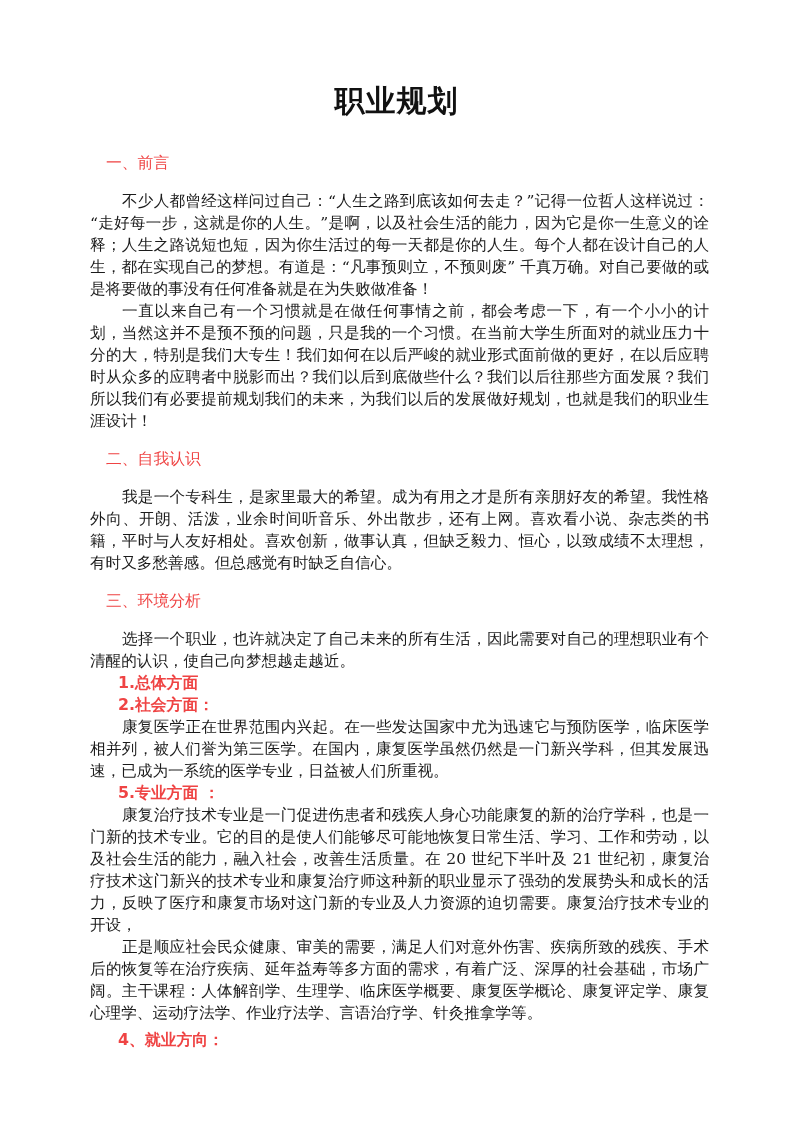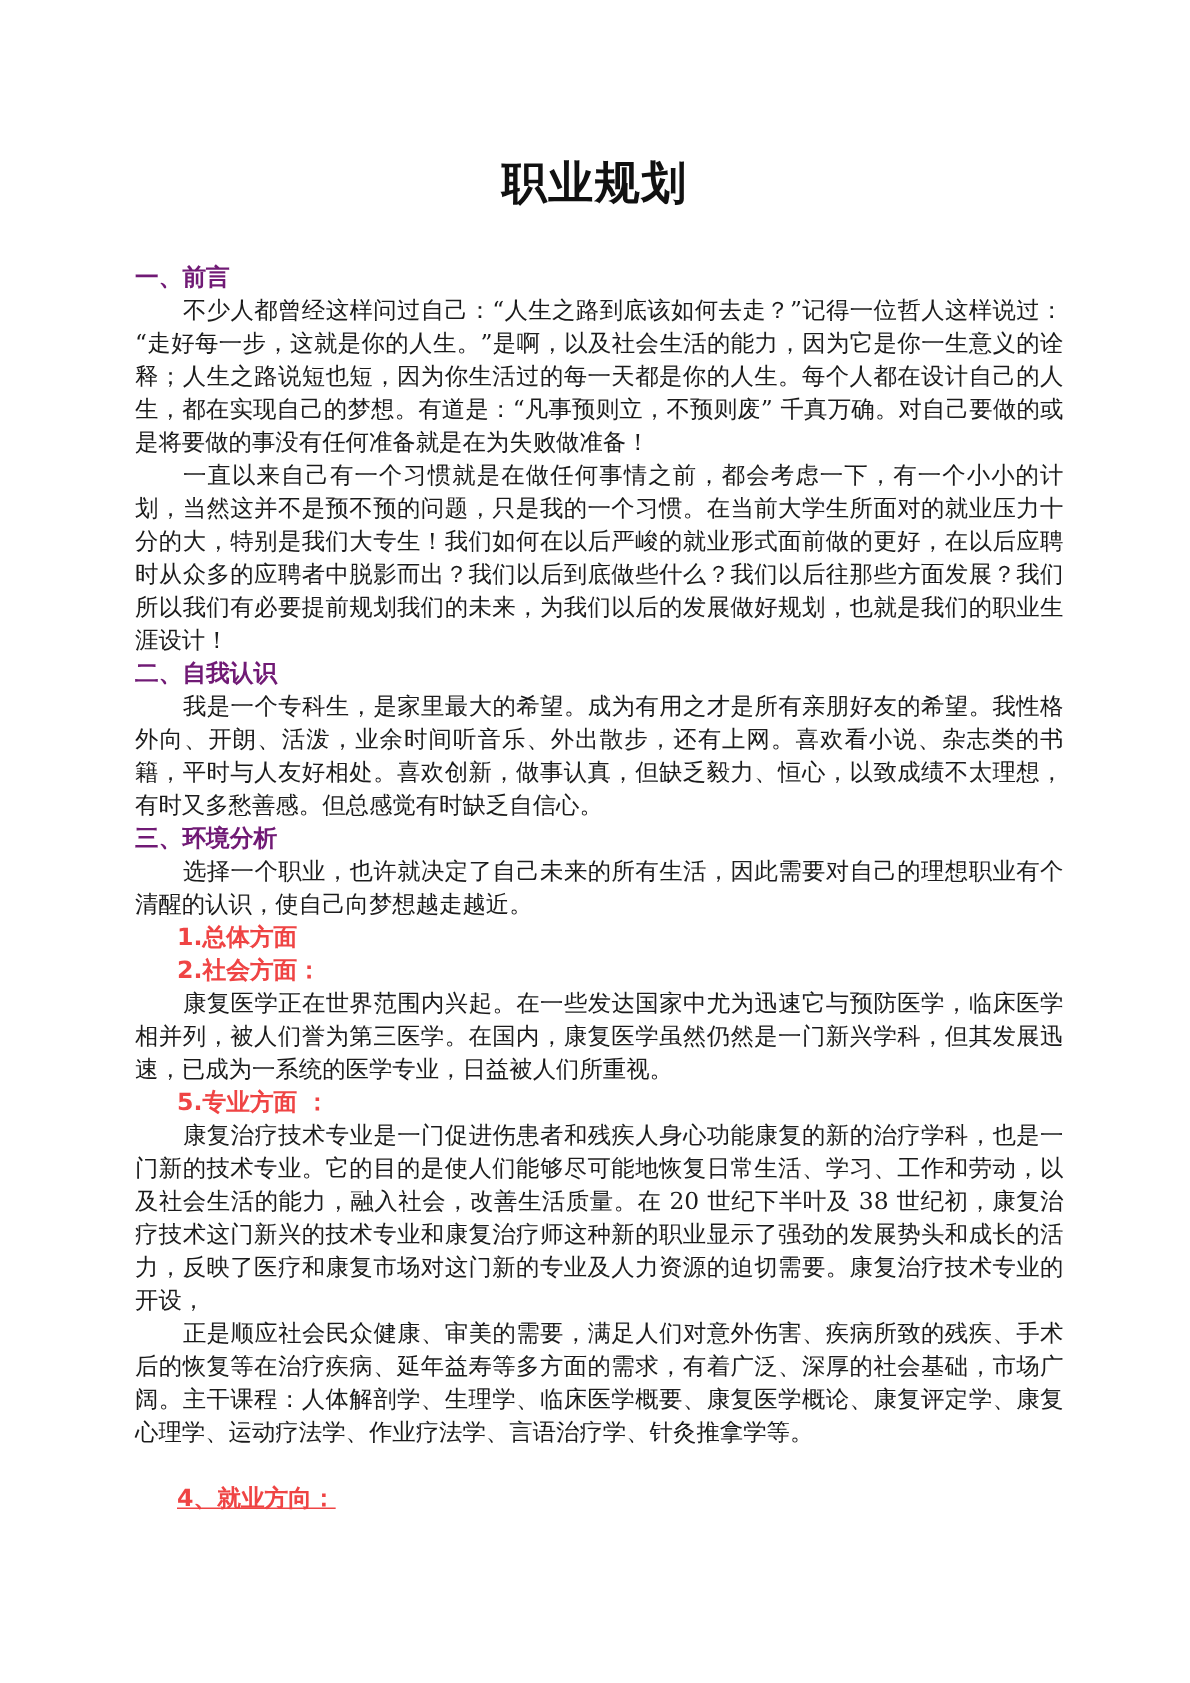--- a/index.html
+++ b/index.html
@@ -11,57 +11,56 @@
     position: relative;
     width: 793px;
     height: 1122px;
     background: #ffffff;
     overflow: hidden;
     font-family: "DejaVu Serif", "Liberation Serif", serif;
     color: #1b1b1b;
   }
   .doc-title {
     margin: 0;
-    padding-top: 104px;
+    padding-top: 82px;
     text-align: center;
     font-family: "DejaVu Serif", "Liberation Serif", serif;
     font-weight: bold;
     font-size: 30px;
     line-height: 38px;
     letter-spacing: 1px;
     color: #111111;
   }
   .doc-body {
     margin: 32px 84px 0 90px;
     font-size: 15.6px;
     line-height: 22px;
     text-align: justify;
     text-justify: inter-ideograph;
     color: #1b1b1b;
   }
   .doc-body h2 {
-    margin: 0;
+    margin: 16px;
     font-family: "DejaVu Sans", "Liberation Sans", sans-serif;
-    font-weight: bold;
+    font-weight: normal;
     font-size: 15.8px;
     line-height: 22px;
-    color: #701a75;
+    color: #ef4444;
   }
   .doc-body h3 {
     margin: 0;
     padding-left: 28px;
     font-family: "DejaVu Sans", "Liberation Sans", sans-serif;
     font-weight: bold;
     font-size: 15.8px;
     line-height: 22px;
     color: #ef4444;
   }
   .doc-body h3.gap-above {
-    margin-top: 22px;
-    text-decoration: underline;
+    margin-top: 5px;
   }
   .doc-body p {
     margin: 0;
     text-indent: 2.05em;
   }
 </style>
 </head>
 <body>
 
 <div class="page">
@@ -79,19 +78,19 @@
 
     <h2>三、环境分析</h2>
     <p>选择一个职业，也许就决定了自己未来的所有生活，因此需要对自己的理想职业有个清醒的认识，使自己向梦想越走越近。</p>
 
     <h3>1.总体方面</h3>
 
     <h3>2.社会方面：</h3>
     <p>康复医学正在世界范围内兴起。在一些发达国家中尤为迅速它与预防医学，临床医学相并列，被人们誉为第三医学。在国内，康复医学虽然仍然是一门新兴学科，但其发展迅速，已成为一系统的医学专业，日益被人们所重视。</p>
 
     <h3>5.专业方面 ：</h3>
-    <p>康复治疗技术专业是一门促进伤患者和残疾人身心功能康复的新的治疗学科，也是一门新的技术专业。它的目的是使人们能够尽可能地恢复日常生活、学习、工作和劳动，以及社会生活的能力，融入社会，改善生活质量。在 20 世纪下半叶及 38 世纪初，康复治疗技术这门新兴的技术专业和康复治疗师这种新的职业显示了强劲的发展势头和成长的活力，反映了医疗和康复市场对这门新的专业及人力资源的迫切需要。康复治疗技术专业的开设，</p>
+    <p>康复治疗技术专业是一门促进伤患者和残疾人身心功能康复的新的治疗学科，也是一门新的技术专业。它的目的是使人们能够尽可能地恢复日常生活、学习、工作和劳动，以及社会生活的能力，融入社会，改善生活质量。在 20 世纪下半叶及 21 世纪初，康复治疗技术这门新兴的技术专业和康复治疗师这种新的职业显示了强劲的发展势头和成长的活力，反映了医疗和康复市场对这门新的专业及人力资源的迫切需要。康复治疗技术专业的开设，</p>
     <p>正是顺应社会民众健康、审美的需要，满足人们对意外伤害、疾病所致的残疾、手术后的恢复等在治疗疾病、延年益寿等多方面的需求，有着广泛、深厚的社会基础，市场广阔。主干课程：人体解剖学、生理学、临床医学概要、康复医学概论、康复评定学、康复心理学、运动疗法学、作业疗法学、言语治疗学、针灸推拿学等。</p>
 
     <h3 class="gap-above">4、就业方向：</h3>
 
   </div>
 </div>
 
 </body></html>

